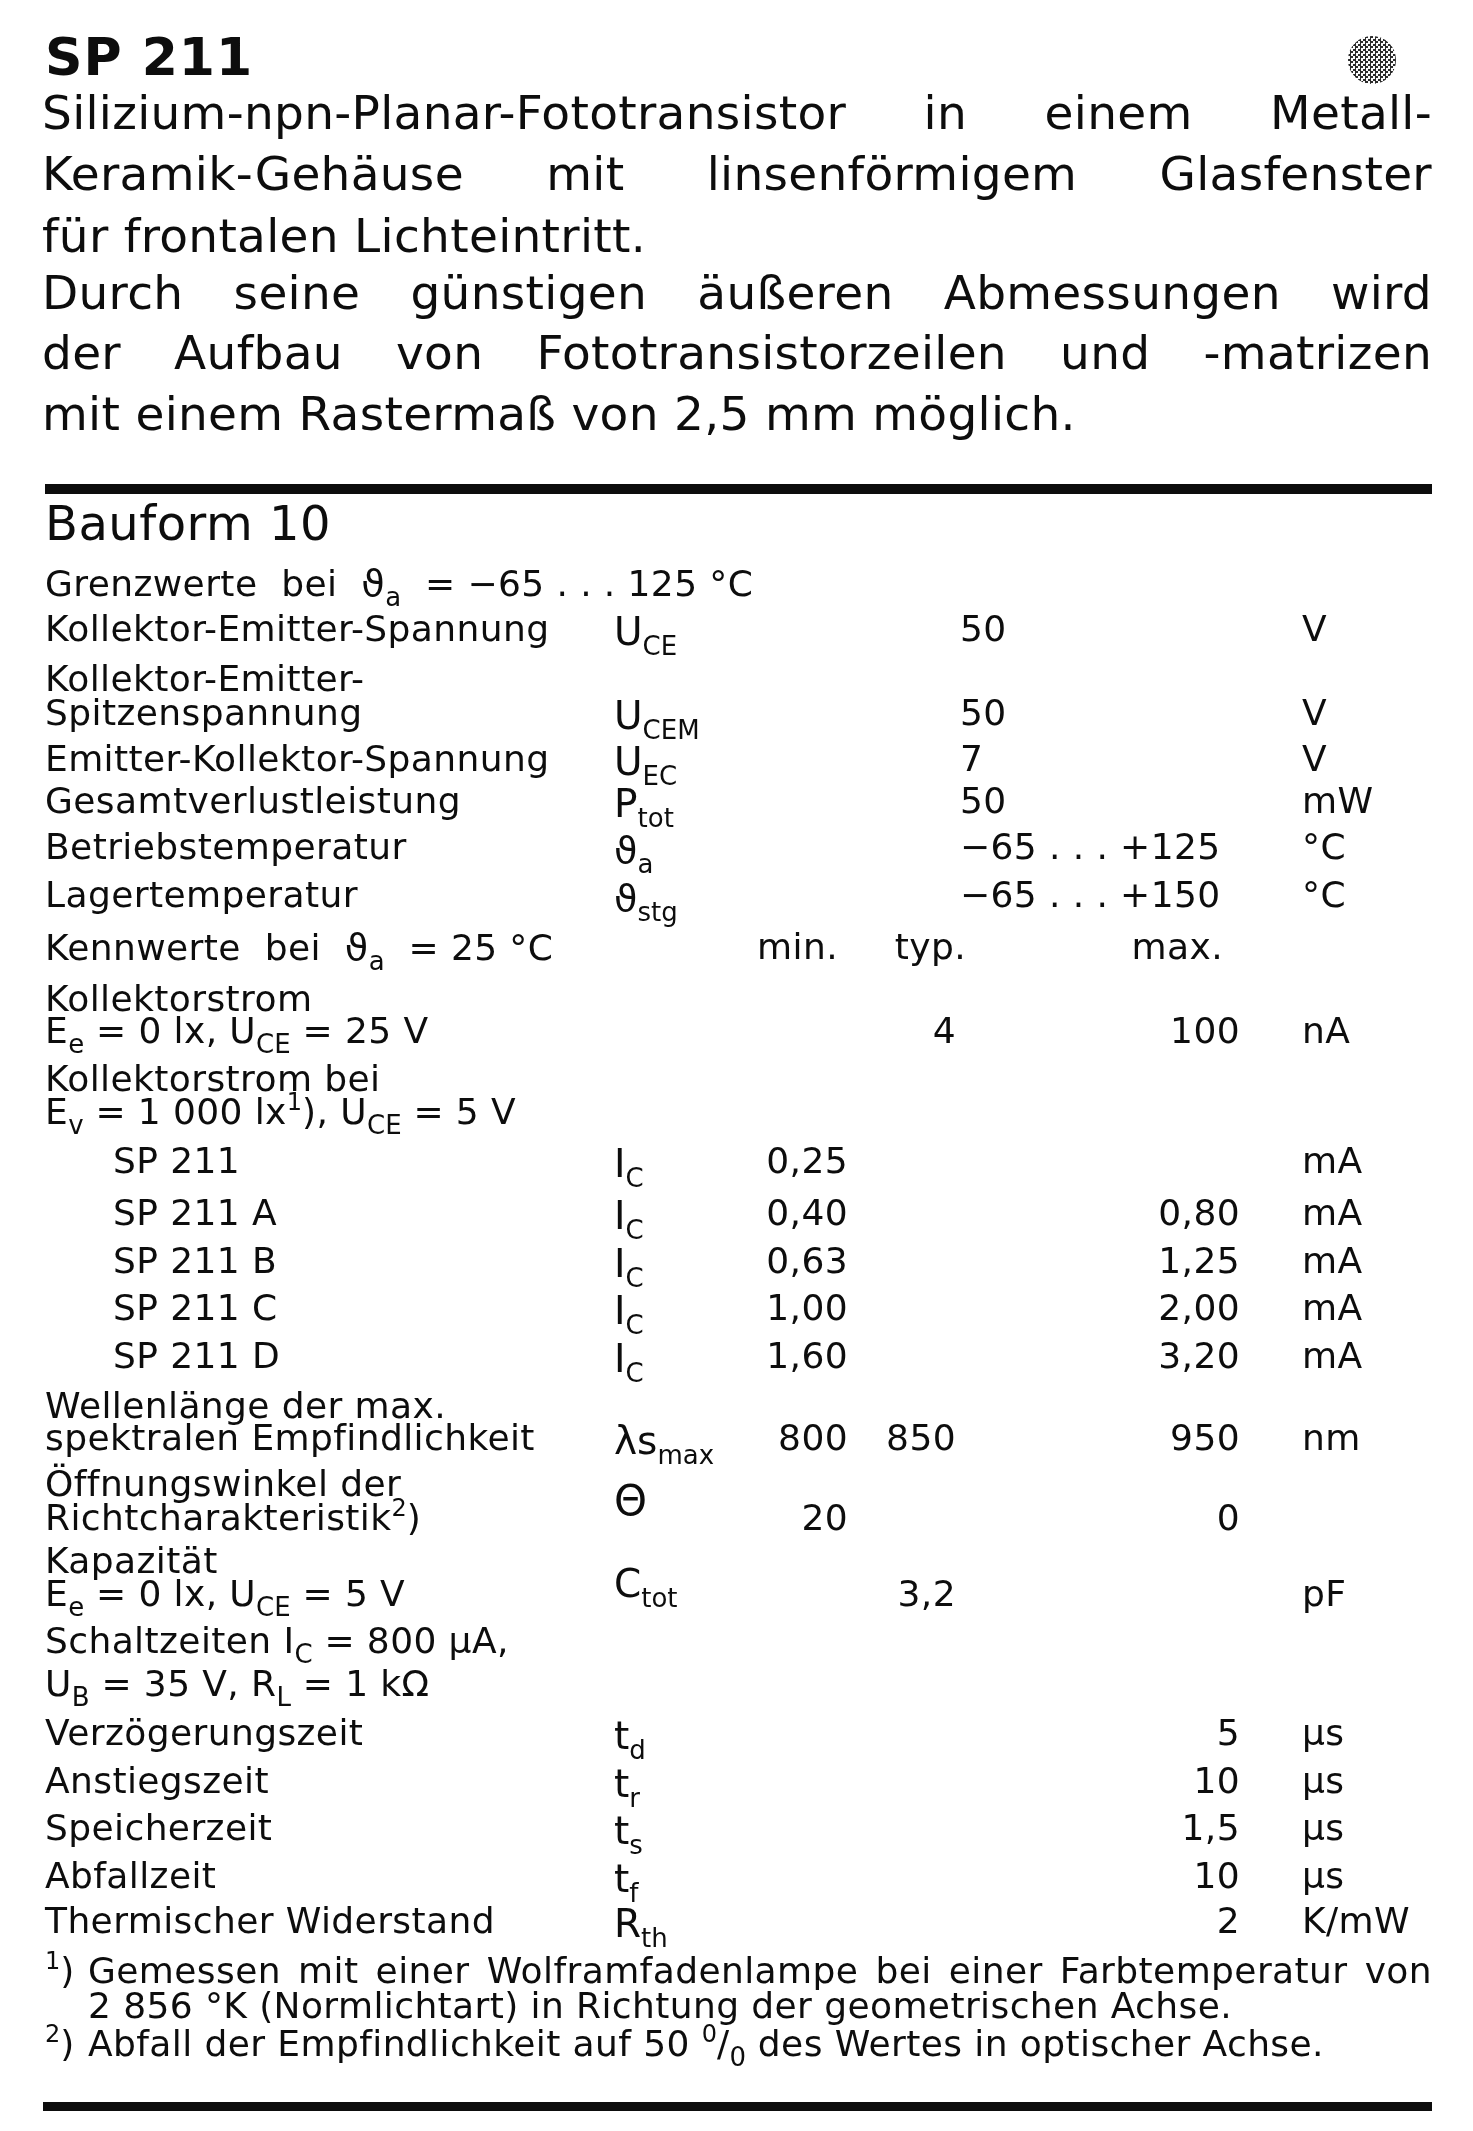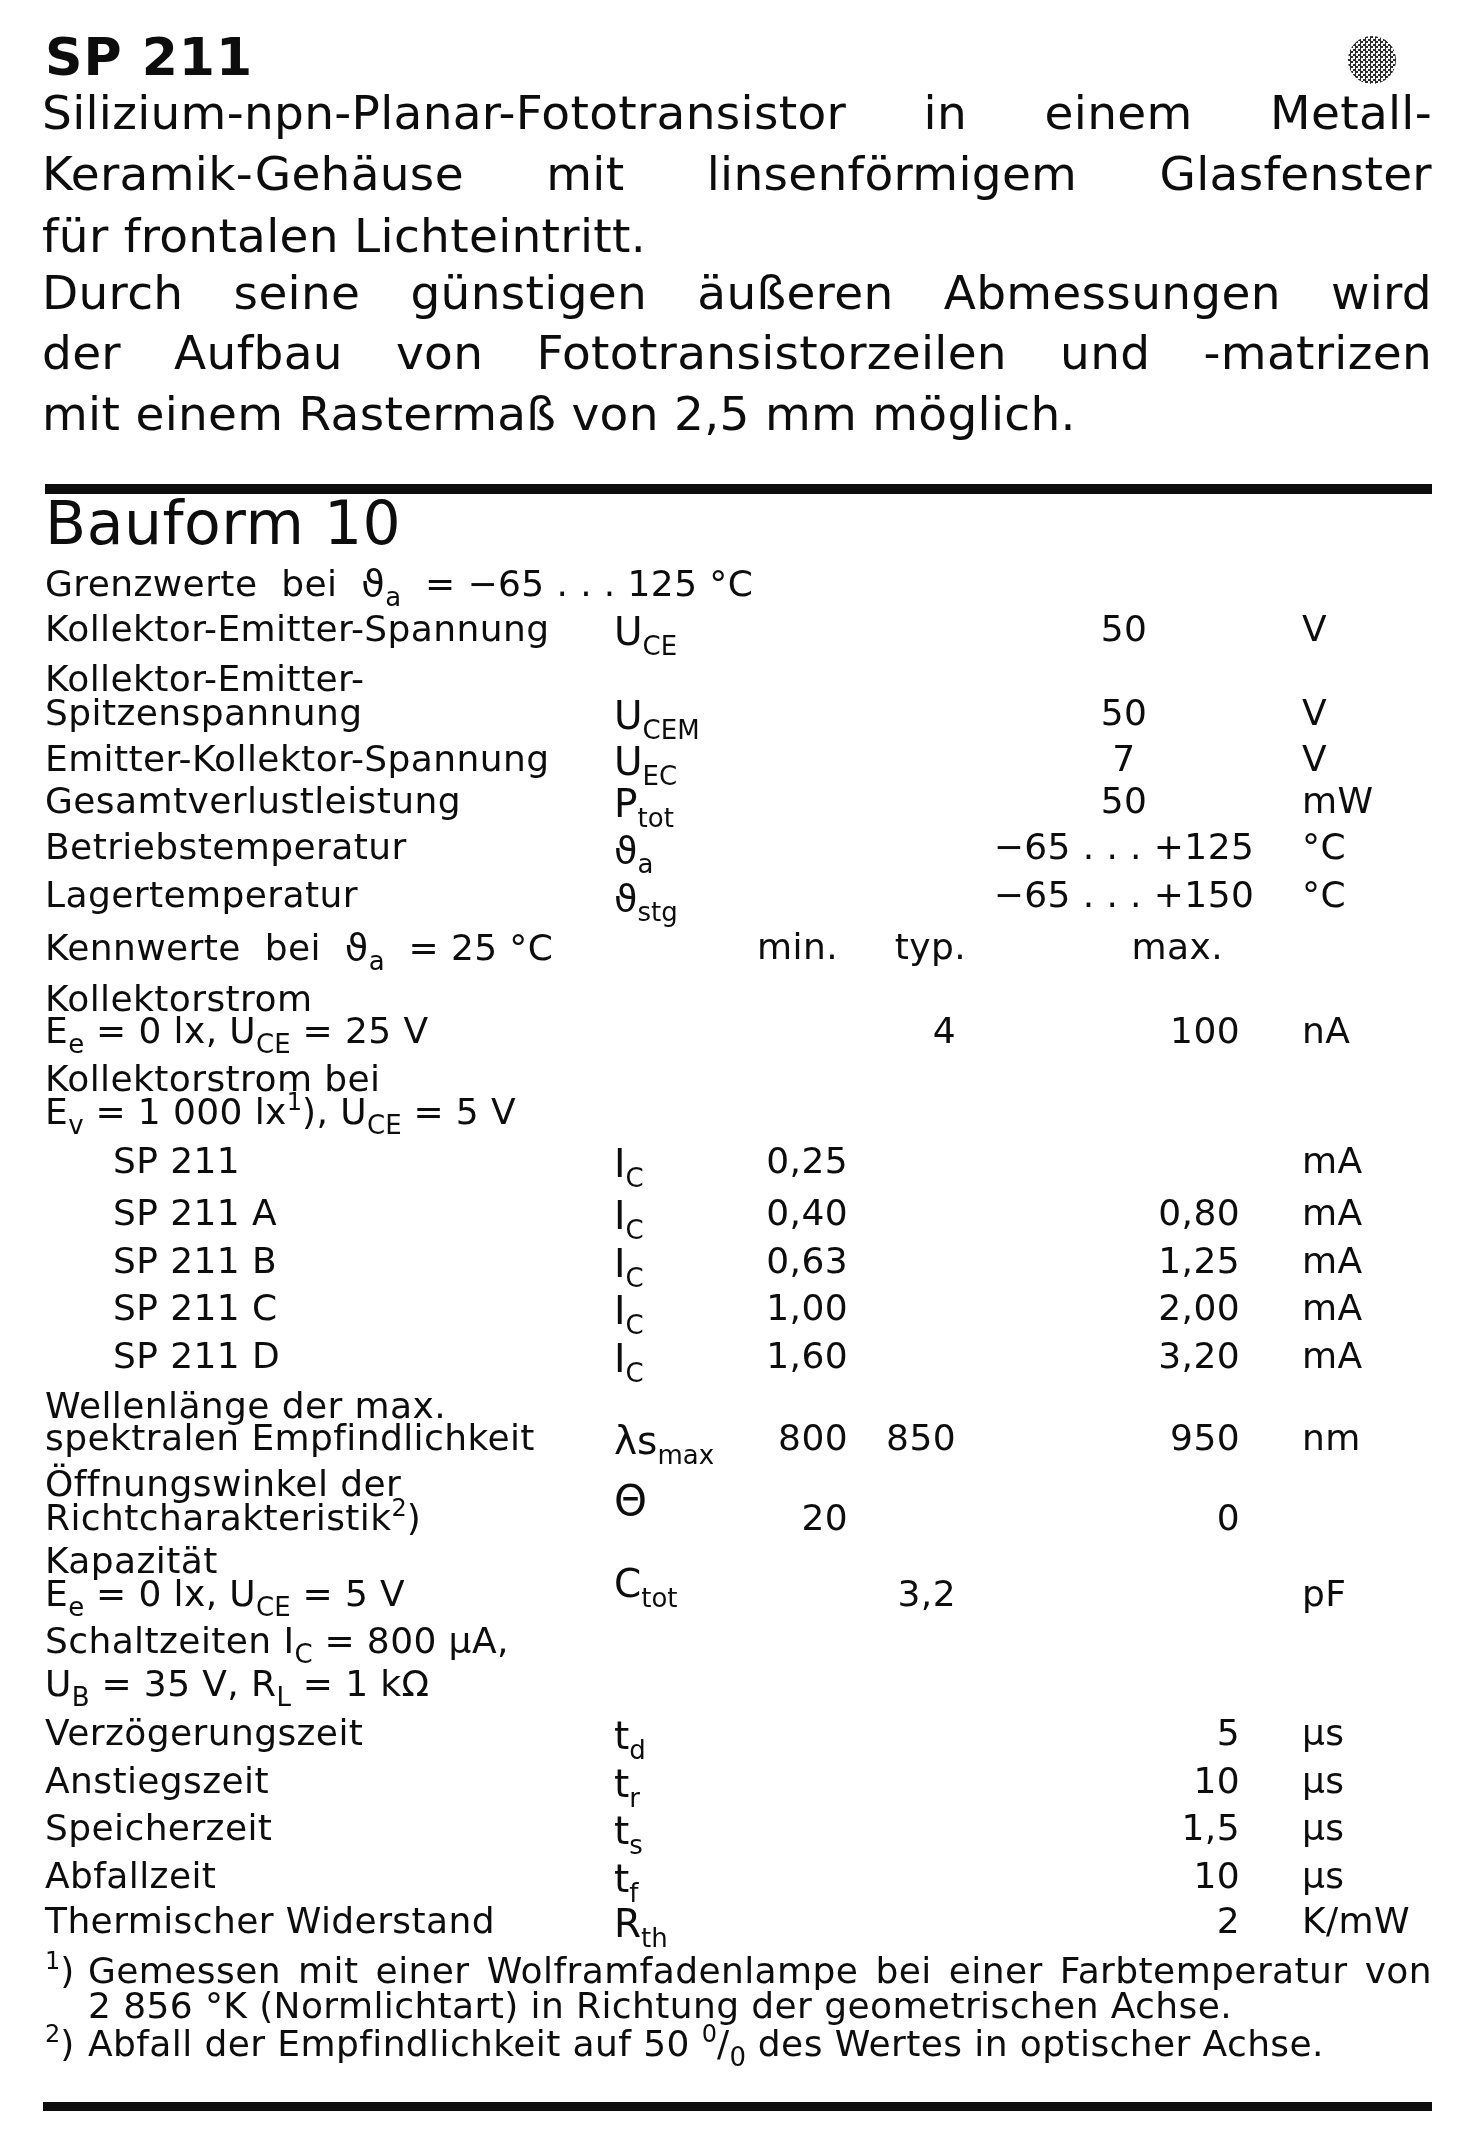--- a/index.html
+++ b/index.html
@@ -14,30 +14,30 @@
   .b{font-weight:normal;}
   .title{left:45px;top:30px;font-size:52px;line-height:54px;font-weight:bold;letter-spacing:1px;}
   .dot{
     left:1348px;top:36px;width:48px;height:48px;border-radius:50%;
     background:repeating-conic-gradient(#2b2b2b 0 25%, #fbfbfb 0 50%);
     background-size:5px 5px;
   }
   .il{left:42px;width:1390px;font-size:47px;line-height:50px;letter-spacing:.3px;}
   .just{text-align:justify;text-align-last:justify;}
   .rule{left:45px;width:1387px;background:var(--ink);}
-  .bauform{left:45px;top:499px;font-size:60px;line-height:48px;letter-spacing:.5px;}
+  .bauform{left:45px;top:499px;font-size:48px;line-height:48px;letter-spacing:.5px;}
   .trow{position:absolute;left:0;right:0;height:0;}
   .lab{left:45px;top:0;}
   .typlab{left:113px;top:0;}
   .c-sym{left:614px;font-size:39px;line-height:40px;}
   .c-min{left:678px;width:170px;text-align:right;}
   .c-typ{left:790px;width:166px;text-align:right;}
   .c-max{left:1030px;width:210px;text-align:right;}
   .c-unit{left:1302px;}
-  .c-gval{left:960px;width:328px;text-align:center;}
+  .c-gval{left:960px;width:328px;text-align:left;}
   .h-min{left:700px;width:138px;text-align:right;}
   .h-typ{left:830px;width:136px;text-align:right;}
   .h-max{left:1080px;width:143px;text-align:right;}
   sub{font-size:26px;vertical-align:-10px;line-height:0;letter-spacing:0;}
   sup{font-size:24px;vertical-align:14px;line-height:0;letter-spacing:0;}
   .th{font-size:38px;}
   .theta-big{font-size:42px;}
   .ml{margin-left:12px;}
   .fn1l1{left:88px;top:0;width:1344px;font-size:36px;line-height:38px;letter-spacing:.4px;text-align:justify;text-align-last:justify;white-space:normal;}
 </style>

